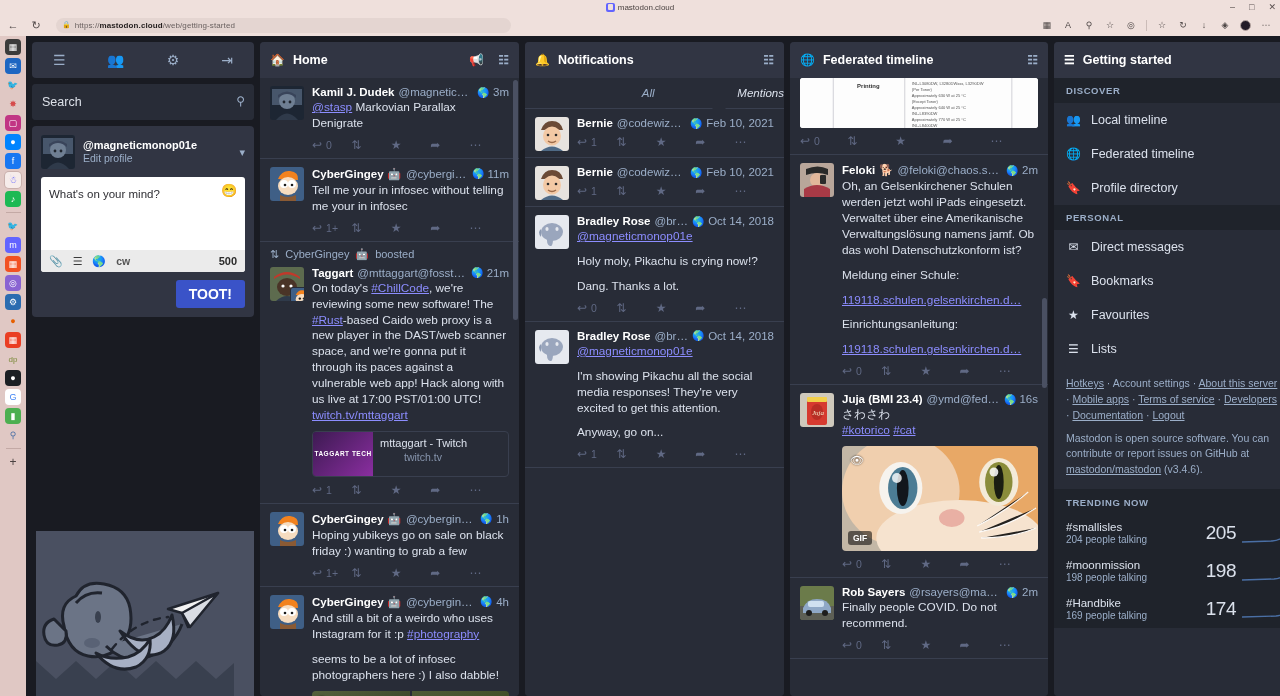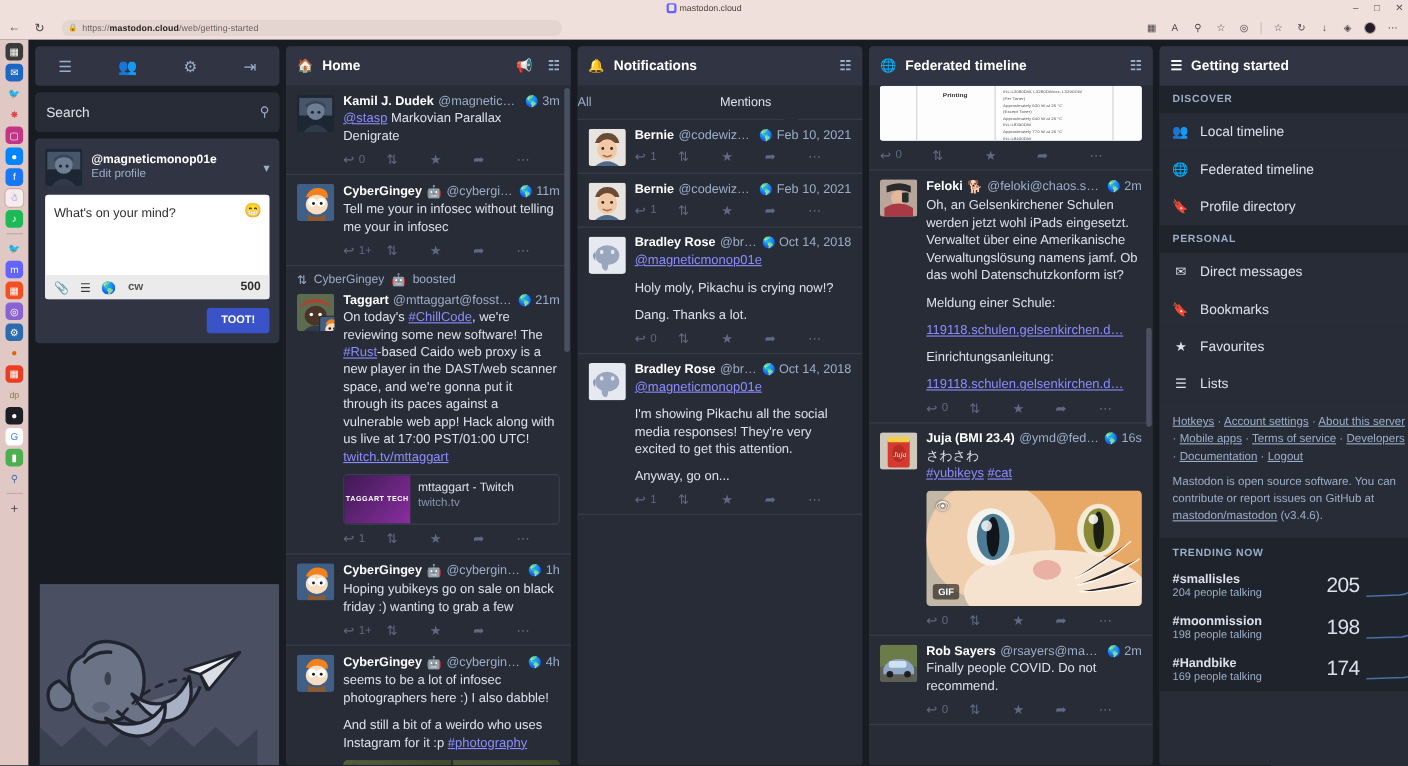--- a/index.html
+++ b/index.html
@@ -79,21 +79,21 @@
   .compose-ph { color: #2e2e33; font-size: 11.5px; }
   .emoji-btn { position: absolute; right: 7px; top: 6px; font-size: 13px; }
   .compose-bar {
     background: #ebebeb; height: 22px; display: flex; align-items: center; gap: 10px;
     padding: 0 8px; font-size: 11px; color: #3b3b3b;
   }
   .cw-label { font-size: 10.5px; font-weight: 700; color: #555; }
   .char-count { margin-left: auto; font-size: 11px; font-weight: 700; color: #2b2b2b; }
   .toot-row { display: flex; justify-content: flex-end; margin-top: 8px; }
   .toot-btn {
-    background: #3a53c8; color: #fff; border: none; border-radius: 3px; font-size: 10px;
+    background: #3a53c8; color: #fff; border: none; border-radius: 3px; font-size: 14px;
     font-weight: 700; padding: 6px 13px; font-family: inherit; cursor: pointer;
   }
   .mastodon-art { flex: 1; position: relative; overflow: hidden; }
   .mastodon-art svg { position: absolute; bottom: 0; left: 4px; }
 
   
   #col-home { width: 259px; flex: 0 0 259px; }
   #col-notifications { width: 259px; flex: 0 0 259px; }
   #col-federated { width: 258px; flex: 0 0 258px; }
   #col-getting-started { width: 240px; flex: 0 0 240px; }
@@ -119,51 +119,51 @@
   .st-actions .cnt { font-size: 10.5px; color: #606984; }
 
   .card {
     margin-top: 7px; border: 1px solid #393f4f; border-radius: 4px; display: flex; overflow: hidden; background: #282c37;
   }
   .card-img { width: 60px; height: 44px; flex: 0 0 60px; background: linear-gradient(135deg,#3d1a52,#8a2ea0); position: relative; }
   .card-img .cardtxt { position: absolute; inset: 0; display: flex; flex-direction: column; align-items: center;
     justify-content: center; color: #fff; font-size: 6.5px; font-weight: 700; letter-spacing: .5px; line-height: 1.3; }
   .card-meta { padding: 5px 7px; min-width: 0; }
   .card-title { color: #dbe1ec; font-size: 11px; font-weight: 400; }
-  .card-host { color: #8795ad; font-size: 10.5px; margin-top: 2px; }
+  .card-host { color: #8795ad; font-size: 10.5px; margin-top: 2px; margin-left: 24px; }
 
   .media-grid { display: flex; gap: 2px; margin-top: 7px; border-radius: 4px; overflow: hidden; }
   .media-thumb { flex: 1; height: 34px; position: relative; }
   .media-hide { position: absolute; left: 4px; top: 4px; color: #fff; font-size: 9px; text-shadow: 0 0 2px #000; }
   .media-single { margin-top: 7px; border-radius: 4px; overflow: hidden; position: relative; height: 105px; }
   .gif-badge { position: absolute; left: 6px; bottom: 6px; background: rgba(0,0,0,.55); color: #fff;
     font-size: 8.5px; font-weight: 700; padding: 2px 5px; border-radius: 3px; }
 
   
   .notif-tabs { display: flex; background: #282c37; border-bottom: 1px solid #393f4f; }
-  .notif-tab { flex: 1; text-align: left; padding: 9px 0; color: #9baec8; font-size: 11.5px; position: relative; }
+  .notif-tab { flex: 1; text-align: right; padding: 9px 0; color: #9baec8; font-size: 11.5px; position: relative; font-style: italic; }
   .notif-tab.active { color: #dbe1ec; }
   .notif-tab.active::after {
     content: ""; position: absolute; bottom: -7px; left: 50%; transform: translateX(-50%);
     border-left: 7px solid transparent; border-right: 7px solid transparent; border-top: 7px solid #282c37;
   }
 
   
   .gs-section { background: #1f232b; color: #9baec8; font-size: 9.5px; font-weight: 700;
     letter-spacing: .6px; padding: 7px 12px; }
   .gs-item { display: flex; align-items: center; gap: 10px; padding: 10px 12px; color: #dbe1ec;
     font-size: 12.5px; background: #282c37; }
   .gs-item .gsi { width: 15px; text-align: center; font-size: 12px; color: #dbe1ec; }
   .gs-links { background: #282c37; padding: 10px 12px 12px 12px; font-size: 10.5px; color: #9baec8; line-height: 1.5; }
   .gs-about { margin-top: 8px; line-height: 1.45; }
   .trending-hdr { background: #1f232b; color: #9baec8; font-size: 9.5px; font-weight: 700;
     letter-spacing: .6px; padding: 8px 12px 6px 12px; }
   .trend-row { background: #1f232b; display: flex; align-items: center; padding: 7px 0 7px 12px; gap: 6px; }
   .trend-left { flex: 1; min-width: 0; }
-  .trend-tag { color: #dbe1ec; font-size: 11.5px; font-weight: 700; }
+  .trend-tag { color: #dbe1ec; font-size: 11.5px; font-weight: 400; }
   .trend-sub { color: #9baec8; font-size: 10px; margin-top: 1px; }
   .trend-num { color: #dbe1ec; font-size: 19px; font-weight: 400; letter-spacing: -.5px; }
   .trend-spark { width: 52px; height: 22px; flex: 0 0 52px; }
 
   
   .scrollbar { position: absolute; right: 1px; top: 0; width: 5px; border-radius: 3px; background: #4a5062; }
 </style>
 </head>
 <body>
 
@@ -496,22 +496,22 @@
             <div class="st-head">
               <span class="st-name">CyberGingey</span>
               <span>🤖</span>
               <span class="st-acct">@cybergingey…</span>
               <span class="st-time">
                 <span class="globe">🌎</span>
                 <span>4h</span>
               </span>
             </div>
             <div class="st-text">
+              <p><span>And still a bit of a weirdo who uses Instagram for it :p </span><span class="lnk">#photography</span></p>
               <p>seems to be a lot of infosec photographers here :) I also dabble!</p>
-              <p><span>And still a bit of a weirdo who uses Instagram for it :p </span><span class="lnk">#photography</span></p>
             </div>
             <div class="media-grid">
               <div class="media-thumb" style="background:linear-gradient(160deg,#54603c,#2f3b22);">
                 <span class="media-hide">👁</span>
               </div>
               <div class="media-thumb" style="background:linear-gradient(160deg,#4d5a36,#39461f);"></div>
             </div>
           </div>
         </div>
 
@@ -759,21 +759,21 @@
             <div class="st-head">
               <span class="st-name">Juja (BMI 23.4)</span>
               <span class="st-acct">@ymd@fedibi…</span>
               <span class="st-time">
                 <span class="globe">🌎</span>
                 <span>16s</span>
               </span>
             </div>
             <div class="st-text">
               <div>さわさわ</div>
-              <div><span class="lnk">#yubikeys</span> <span class="lnk">#cat</span></div>
+              <div><span class="lnk">#kotorico</span> <span class="lnk">#cat</span></div>
             </div>
             <div class="media-single">
               <svg width="100%" height="105" viewBox="0 0 200 105" preserveAspectRatio="none">
                 <rect width="200" height="105" fill="#c3b7a6"></rect>
                 <ellipse cx="150" cy="30" rx="120" ry="72" fill="#e8a866"></ellipse>
                 <ellipse cx="60" cy="45" rx="60" ry="55" fill="#f0cfae"></ellipse>
                 <ellipse cx="120" cy="92" rx="85" ry="38" fill="#f6e3cf"></ellipse>
                 <ellipse cx="60" cy="42" rx="22" ry="26" fill="#f6f3ee"></ellipse>
                 <ellipse cx="62" cy="42" rx="15" ry="21" fill="#4c7c94"></ellipse>
                 <ellipse cx="62" cy="42" rx="6" ry="18" fill="#12161c"></ellipse>
@@ -871,21 +871,21 @@
           <span class="gsi">★</span>
           <span>Favourites</span>
         </div>
         <div class="gs-item">
           <span class="gsi">☰</span>
           <span>Lists</span>
         </div>
 
         <div class="gs-links">
           <span style="text-decoration:underline;">Hotkeys</span> ·
-          <span style="text-decoration:underline;">Account settings</span> ·
+          <span style="">Account settings</span> ·
           <span style="text-decoration:underline;margin-top:15px;">About this server</span> ·
           <span style="text-decoration:underline;">Mobile apps</span> ·
           <span style="text-decoration:underline;">Terms of service</span> ·
           <span style="text-decoration:underline;">Developers</span> ·
           <span style="text-decoration:underline;">Documentation</span> ·
           <span style="text-decoration:underline;">Logout</span>
           <div class="gs-about">
             <span>Mastodon is open source software. You can contribute or report issues on GitHub at </span><span style="text-decoration:underline;">mastodon/mastodon</span><span> (v3.4.6).</span>
           </div>
         </div>

